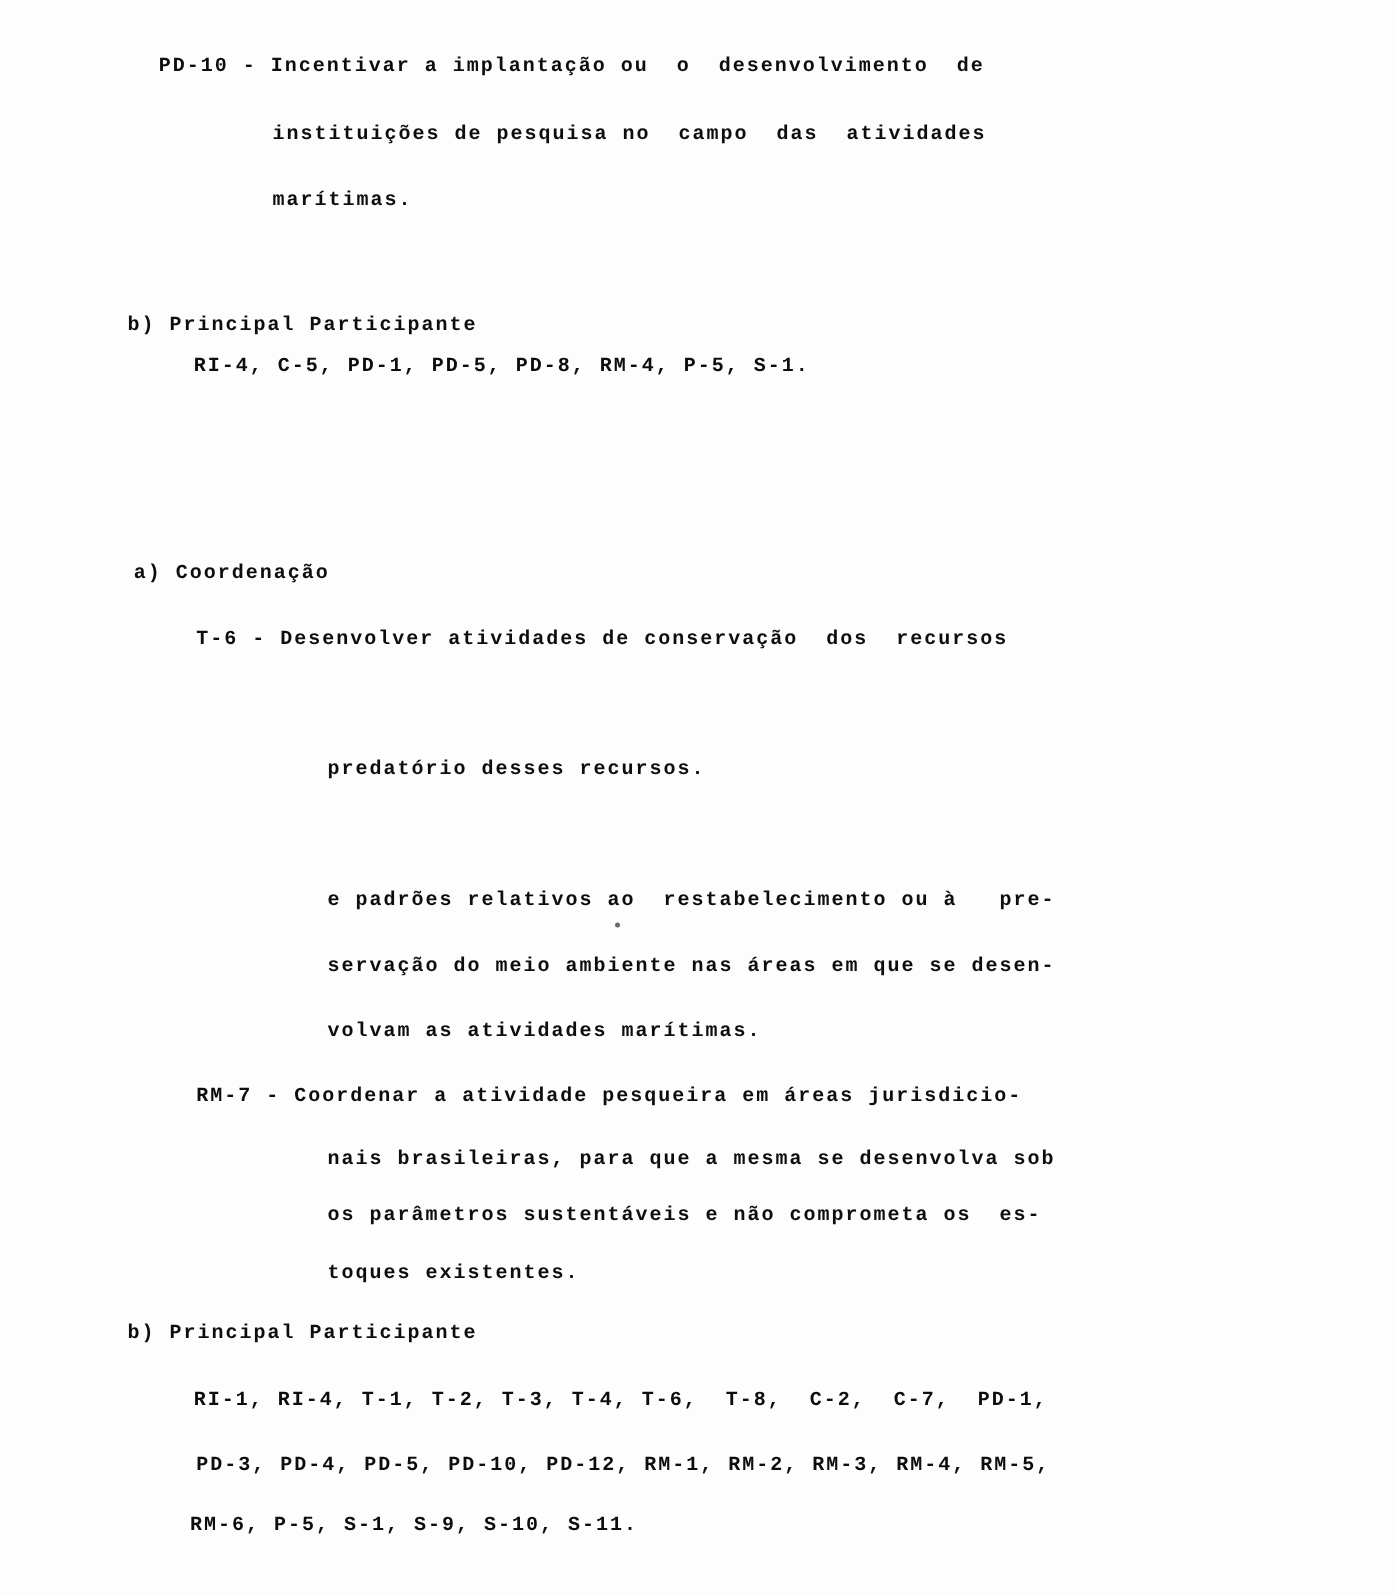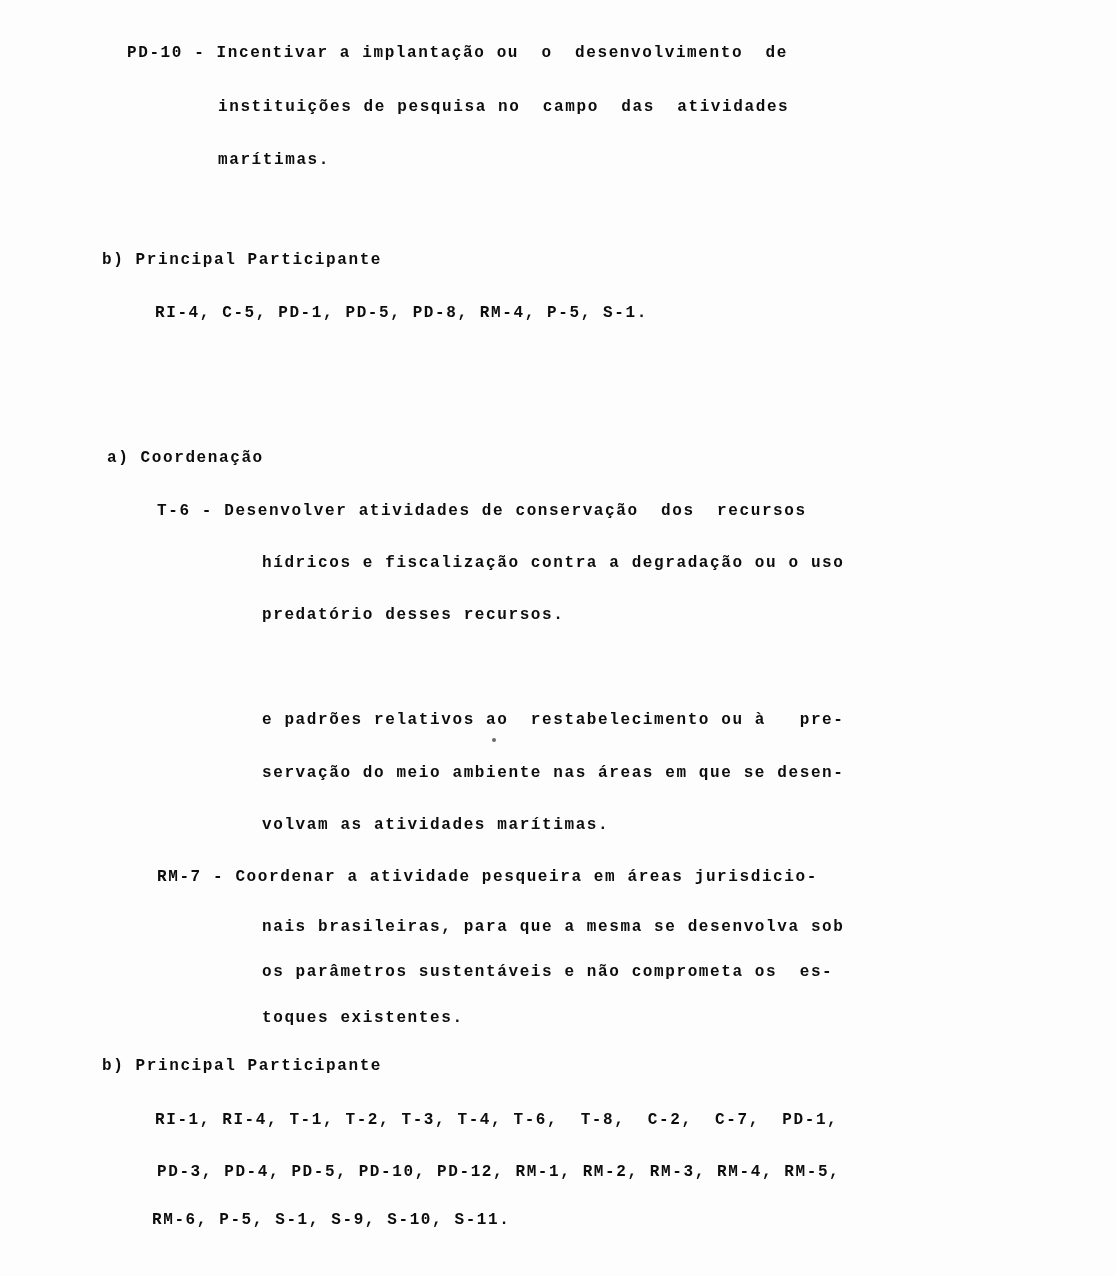--- a/index.html
+++ b/index.html
@@ -39,27 +39,26 @@
 </head>
 <body>
 
 <div id="page">
 
   <div class="line" style="left:127px; top:43px">PD-10 - Incentivar a implantação ou  o  desenvolvimento  de</div>
   <div class="line" style="left:218px; top:97px">instituições de pesquisa no  campo  das  atividades</div>
   <div class="line" style="left:218px; top:150px">marítimas.</div>
 
   <div class="line" style="left:102px; top:250px">b) Principal Participante</div>
-  <div class="line" style="left:155px; top:303px">RI-4, C-5, PD-1, PD-5, PD-8, RM-4, P-5, S-1.</div>
+  <div class="line" style="left:155px; top:283px">RI-4, C-5, PD-1, PD-5, PD-8, RM-4, P-5, S-1.</div>
 
 
   <div class="line" style="left:107px; top:448px">a) Coordenação</div>
 
   <div class="line" style="left:157px; top:501px">T-6 - Desenvolver atividades de conservação  dos  recursos</div>
-  <div class="line" style="left:262px; top:553px">hídricos e fiscalização contra a degradação ou o uso</div>
   <div class="line" style="left:262px; top:605px">predatório desses recursos.</div>
 
   <div class="line" style="left:262px; top:710px">e padrões relativos ao  restabelecimento ou à   pre-</div>
   <div class="line" style="left:262px; top:763px">servação do meio ambiente nas áreas em que se desen-</div>
   <div class="line" style="left:262px; top:815px">volvam as atividades marítimas.</div>
 
   <div class="line" style="left:157px; top:867px">RM-7 - Coordenar a atividade pesqueira em áreas jurisdicio-</div>
   <div class="line" style="left:262px; top:917px">nais brasileiras, para que a mesma se desenvolva sob</div>
   <div class="line" style="left:262px; top:1008px">toques existentes.</div>
   <div class="line" style="left:262px; top:962px">os parâmetros sustentáveis e não comprometa os  es-</div>

